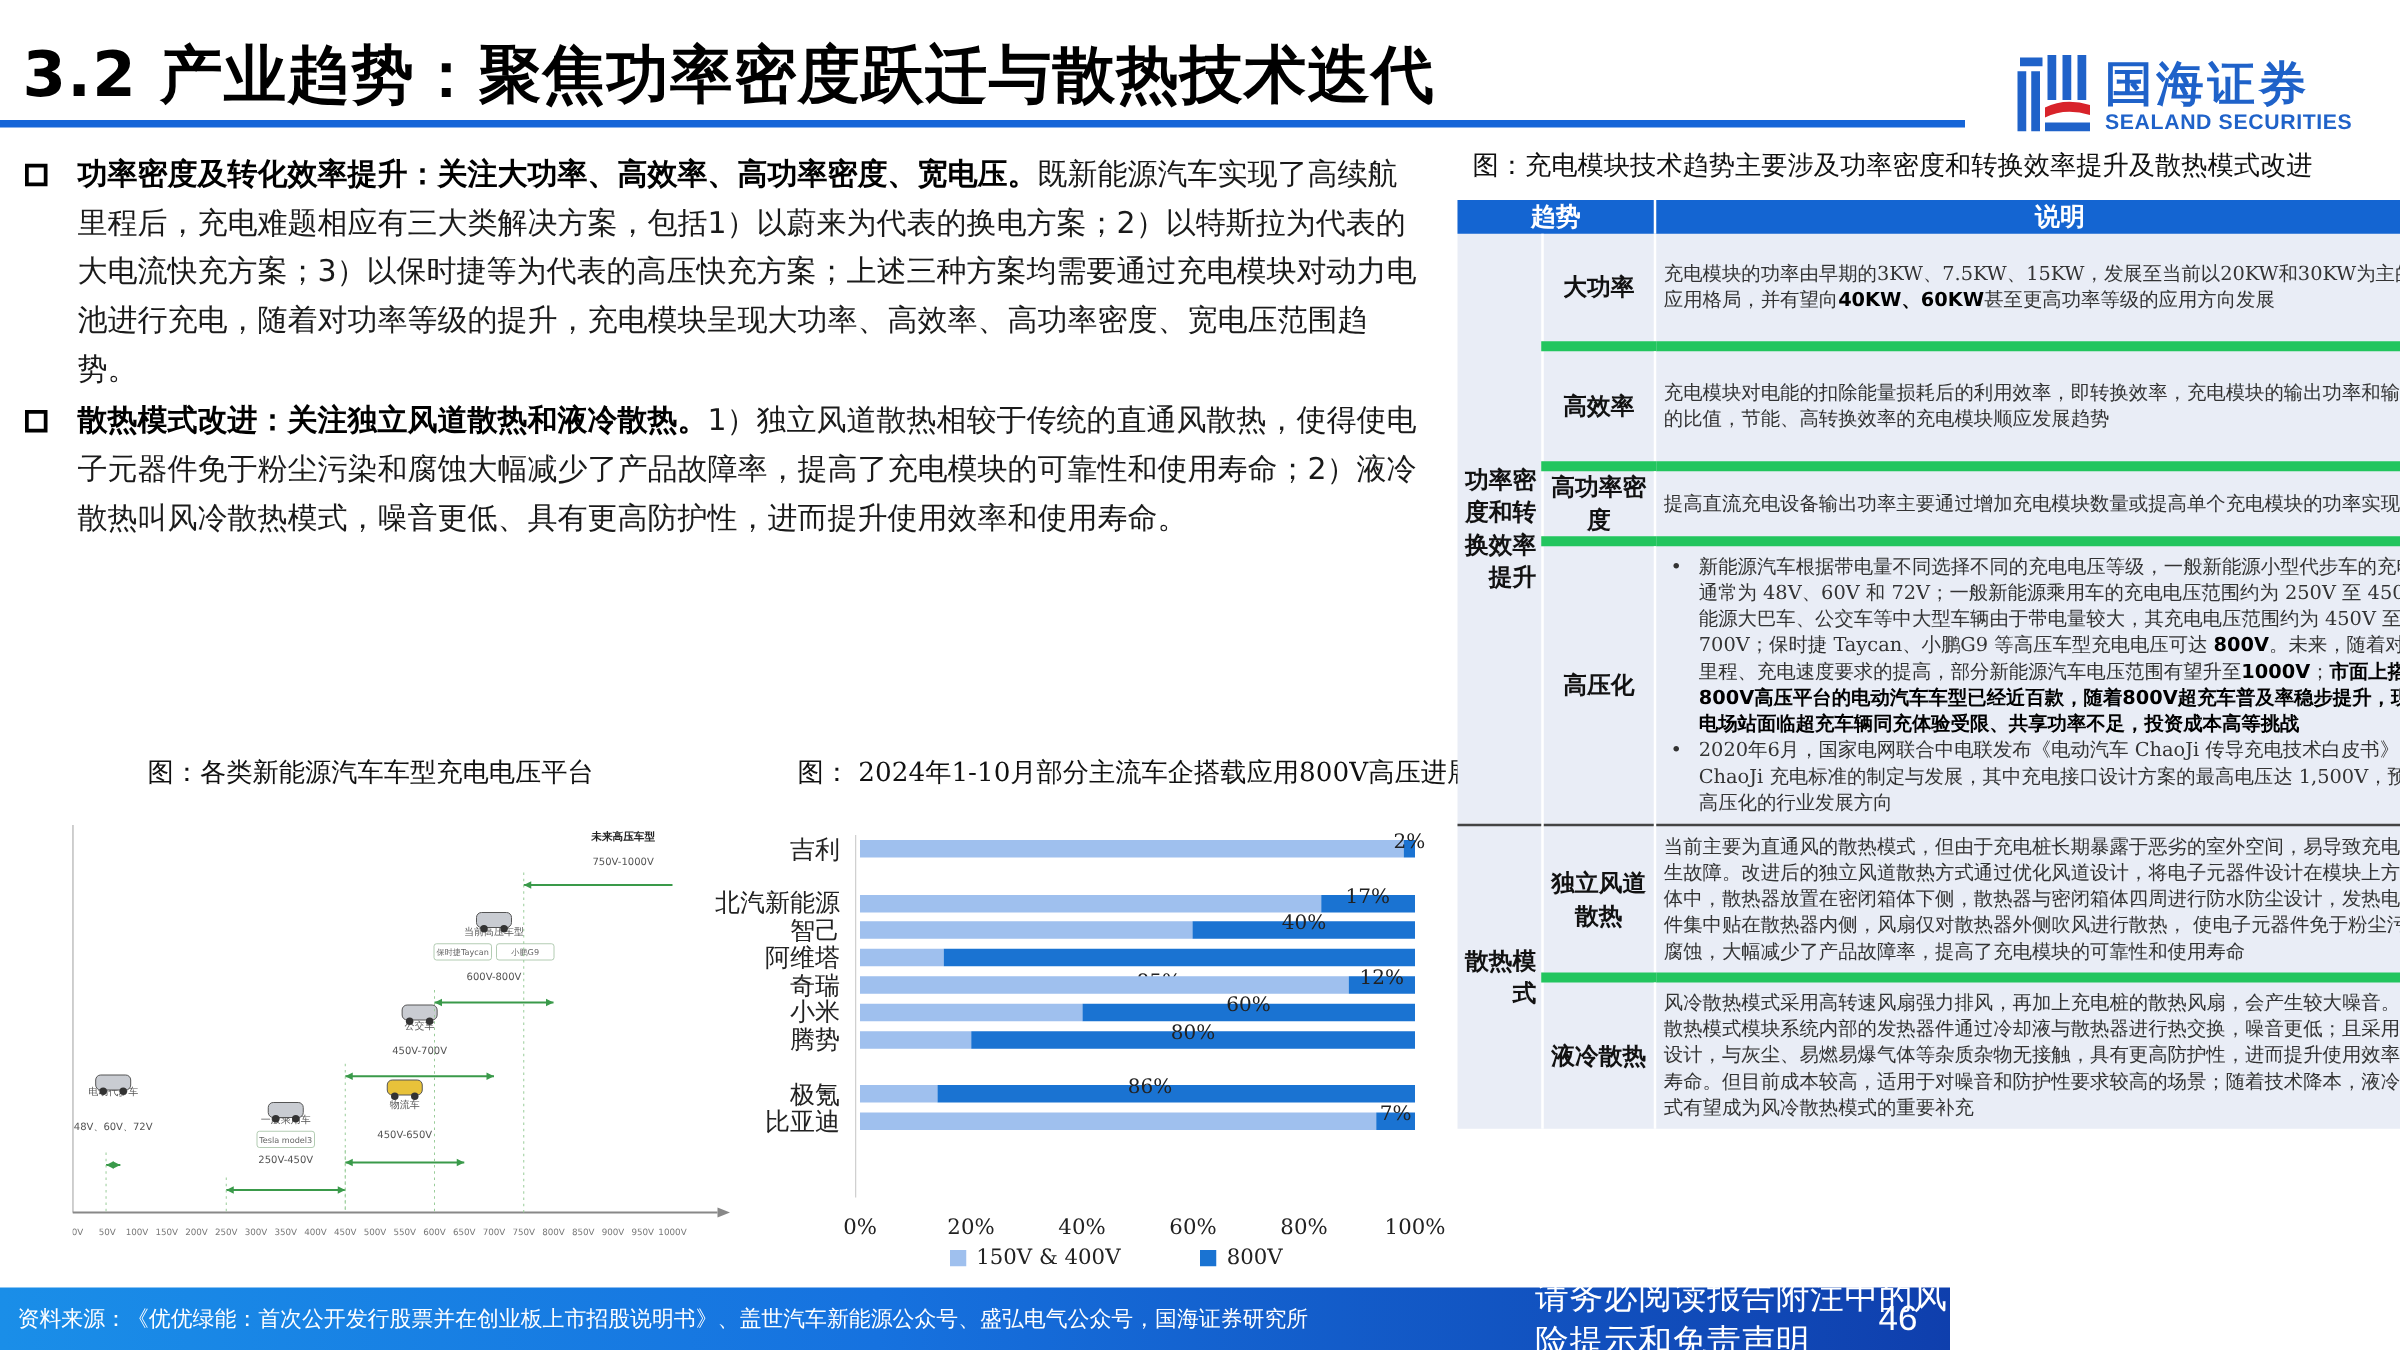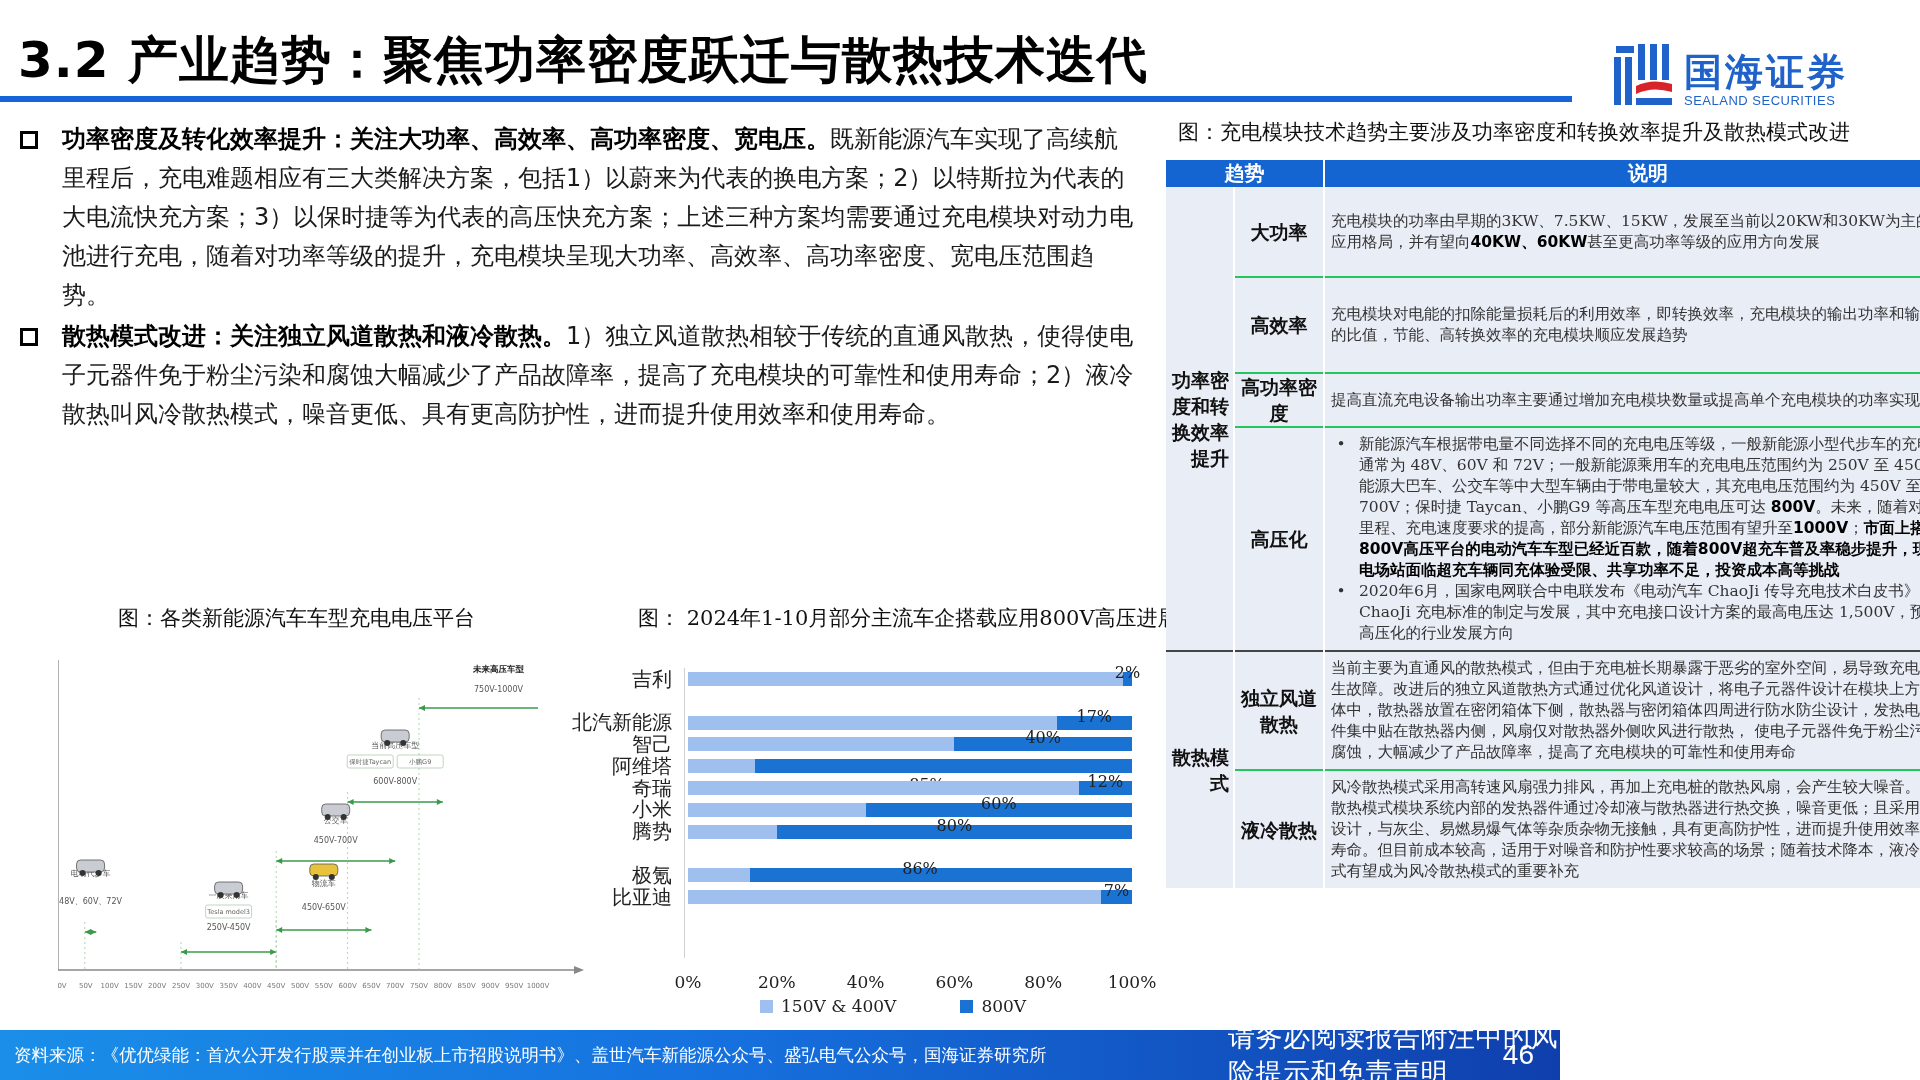--- a/index.html
+++ b/index.html
@@ -12,21 +12,21 @@
     font-size: 50px; font-weight: bold; letter-spacing: 1px; color: #000;
     line-height: 64px;
   }
   .title-rule {
     position: absolute; left: 0; top: 96px; width: 1572px; height: 6px; background: #1565d8;
   }
   .logo { position: absolute; left: 1612px; top: 36px; width: 270px; height: 72px; display: flex; align-items: flex-end; }
   .logo svg { width: 62px; height: 66px; }
   .logo-text { margin-left: 10px; display: flex; flex-direction: column; }
   .logo-cn { font-size: 38px; font-weight: bold; color: #1f62c9; letter-spacing: 3px; line-height: 42px; }
-  .logo-en { font-size: 13px; font-weight: normal; color: #1f62c9; letter-spacing: 0.5px; font-family: "Liberation Sans", sans-serif; }
+  .logo-en { font-size: 17px; font-weight: bold; color: #1f62c9; letter-spacing: 0.5px; font-family: "Liberation Sans", sans-serif; }
 
   
   .bullets { position: absolute; left: 18px; top: 120px; width: 1120px; }
   .bullet { position: relative; padding-left: 44px; font-size: 24px; line-height: 39px; color: #1a1a1a; margin-bottom: 0; }
   .bullet .box {
     position: absolute; left: 2px; top: 11px; width: 18px; height: 18px; border: 3px solid #000; background: #fff;
   }
   .bullet b { font-weight: bold; color: #000; }
   .bullet + .bullet { margin-top: 2px; }
 
@@ -70,21 +70,21 @@
     background: #1465d2; color: #fff; font-size: 20px; font-weight: bold; height: 26px; padding: 0;
     font-family: "DejaVu Sans", sans-serif;
     border-right: 2px solid #fff;
   }
   .trend-table th:last-child { border-right: none; }
   .trend-table td { border-right: 2px solid #fff; vertical-align: middle; }
   .trend-table td:last-child { border-right: none; }
   .cat-cell { width: 68px; text-align: right; font-size: 19px; font-weight: bold; line-height: 26px; color: #111; font-family: "DejaVu Sans", sans-serif; padding: 0 4px; }
   .sub-cell { width: 90px; text-align: center; font-size: 19px; font-weight: bold; line-height: 26px; color: #111; font-family: "DejaVu Sans", sans-serif; padding: 0 4px; }
   .desc-cell { font-size: 15.5px; line-height: 21px; color: #333; padding: 6px 4px 6px 6px; }
-  .row-sep td.sub-cell, .row-sep td.desc-cell { border-top: 2px solid #22c55e; }
+  .row-sep td.sub-cell, .row-sep td.desc-cell { border-top: 8px solid #22c55e; }
   .sect-sep td { border-top: 2px solid #444; }
   .desc-cell b { color: #000; font-family: "DejaVu Sans", sans-serif; }
   .bul { display: flex; gap: 10px; padding-left: 2px; }
   .bul .dot { width: 16px; flex: 0 0 16px; text-align: center; }
 
   
   .footer {
     position: absolute; left: 0; top: 1030px; width: 1560px; height: 50px;
     background: linear-gradient(90deg, #1a8ee8 0%, #1672df 45%, #0f3fad 100%);
     display: flex; align-items: center; color: #fff;

